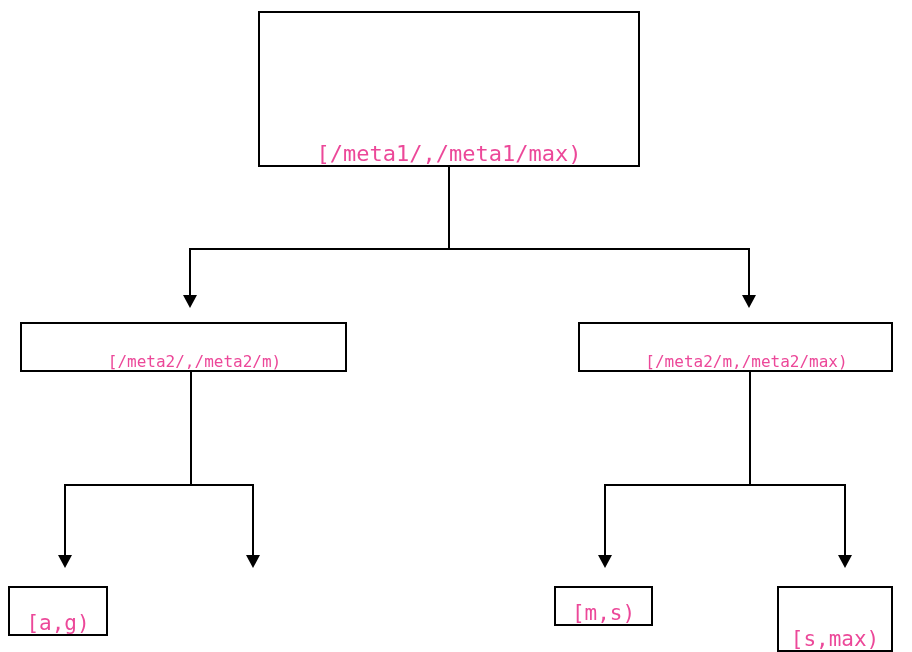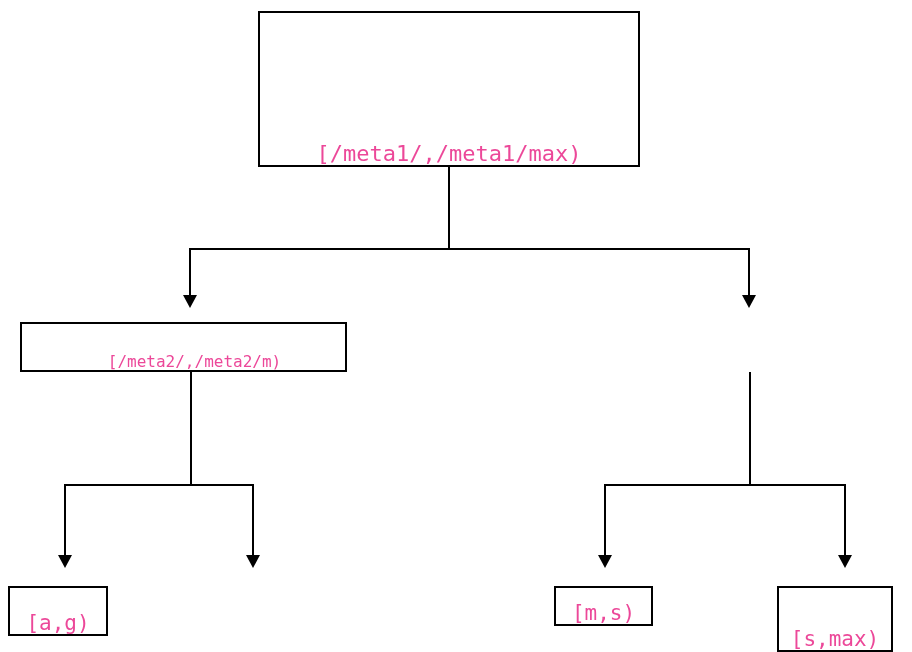--- a/index.html
+++ b/index.html
@@ -96,20 +96,23 @@
   <div class="arrow-head" style="left:838px; top:555px;"></div>
 
   <div class="node root">
     <span class="node-label">[/meta1/,/meta1/max)</span>
   </div>
 
   <div class="node mid-left">
     <span class="node-label">[/meta2/,/meta2/m)</span>
   </div>
 
+  <div class="node mid-right">
+    <span class="node-label">[/meta2/m,/meta2/max)</span>
+  </div>
 
   <div class="node leaf-0">
     <span class="node-label">[a,g)</span>
   </div>
 
 
   <div class="node leaf-2">
     <span class="node-label">[m,s)</span>
   </div>
 

